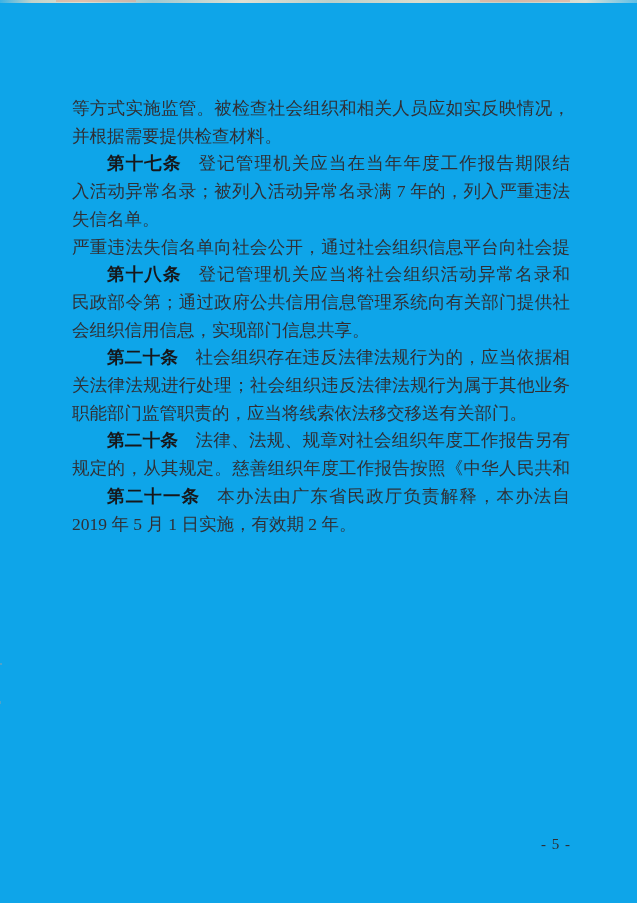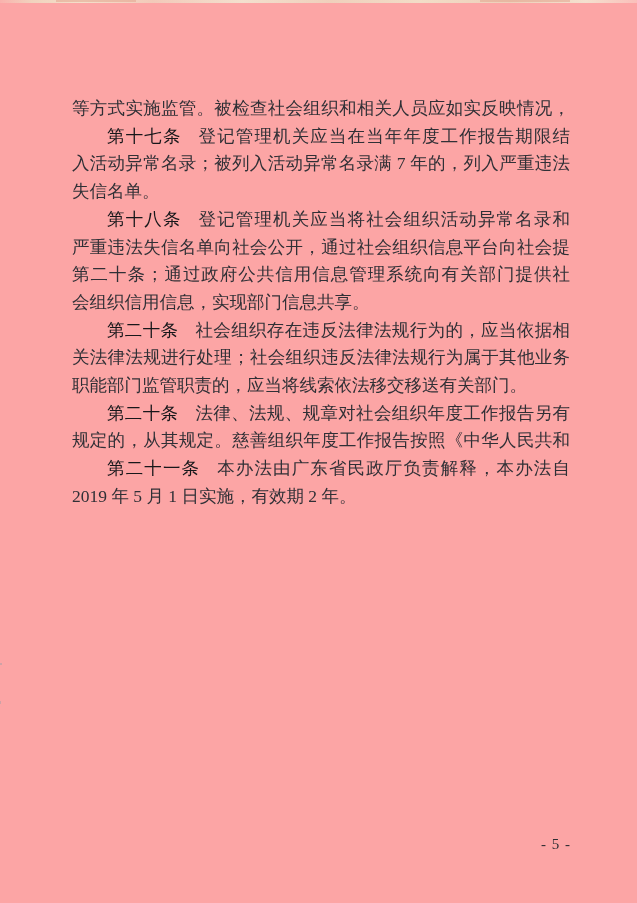--- a/index.html
+++ b/index.html
@@ -4,21 +4,21 @@
 <style>
   html, body {
     margin: 0;
     padding: 0;
     background: #ffffff;
   }
   .page {
     position: relative;
     width: 637px;
     height: 903px;
-    background: #fca5a5;
+    background: #0ea5e9;
     overflow: hidden;
     font-family: "Liberation Serif", "DejaVu Serif", serif;
   }
   
   .scan-edge {
     position: absolute;
     top: 0; left: 0; right: 0;
     height: 3px;
     background: linear-gradient(90deg,
       rgba(240,228,205,0.20) 0%,
@@ -62,21 +62,21 @@
     text-align: justify;
     text-align-last: left;
   }
   .line.just {
     text-align-last: justify;
   }
   .line.indent {
     padding-left: 35px;
   }
   .term {
-    font-weight: normal;
+    font-weight: bold;
     color: #17171a;
     margin-right: 17px;
   }
   .page-number {
     position: absolute;
     top: 834px;
     left: 541px;
     font-size: 15px;
     line-height: 20px;
     color: #2e2e33;
@@ -88,30 +88,31 @@
 <body>
 
 <div class="page">
   <div class="scan-edge"></div>
   <div class="speck s1"></div>
   <div class="speck s2"></div>
 
   <div class="content" id="doc-body">
       <div>
         <div class="line just">等方式实施监管。被检查社会组织和相关人员应如实反映情况，</div>
+        <div class="line">并根据需要提供检查材料。</div>
       </div>
       <div>
         <div class="line just indent"><span class="term">第十七条</span>登记管理机关应当在当年年度工作报告期限结</div>
         <div class="line just">入活动异常名录；被列入活动异常名录满 7 年的，列入严重违法</div>
         <div class="line">失信名单。</div>
       </div>
       <div>
+        <div class="line just">严重违法失信名单向社会公开，通过社会组织信息平台向社会提</div>
         <div class="line just indent"><span class="term">第十八条</span>登记管理机关应当将社会组织活动异常名录和</div>
-        <div class="line just">严重违法失信名单向社会公开，通过社会组织信息平台向社会提</div>
-        <div class="line just">第二十条；通过政府公共信用信息管理系统向有关部门提供社</div>
+        <div class="line just">民政部令第；通过政府公共信用信息管理系统向有关部门提供社</div>
         <div class="line">会组织信用信息，实现部门信息共享。</div>
       </div>
       <div>
         <div class="line just indent"><span class="term">第二十条</span>社会组织存在违反法律法规行为的，应当依据相</div>
         <div class="line just">关法律法规进行处理；社会组织违反法律法规行为属于其他业务</div>
         <div class="line">职能部门监管职责的，应当将线索依法移交移送有关部门。</div>
       </div>
       <div>
         <div class="line just indent"><span class="term">第二十条</span>法律、法规、规章对社会组织年度工作报告另有</div>
         <div class="line just">规定的，从其规定。慈善组织年度工作报告按照《中华人民共和</div>

